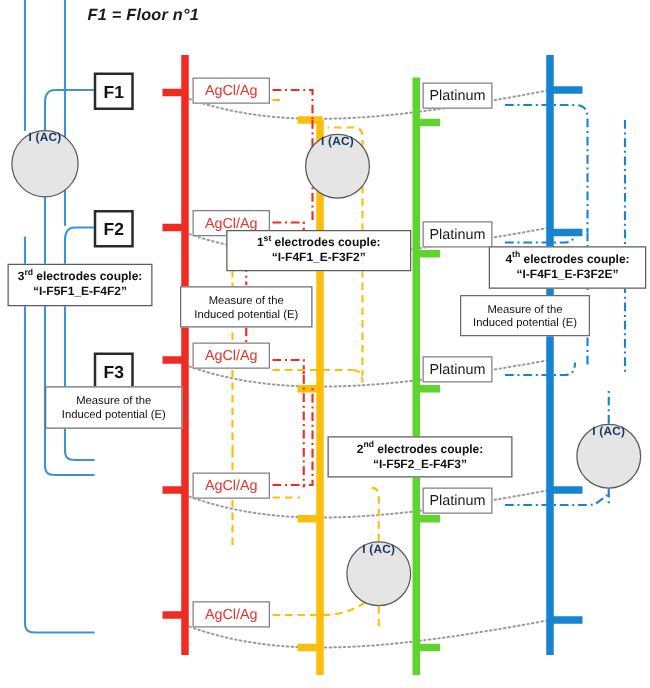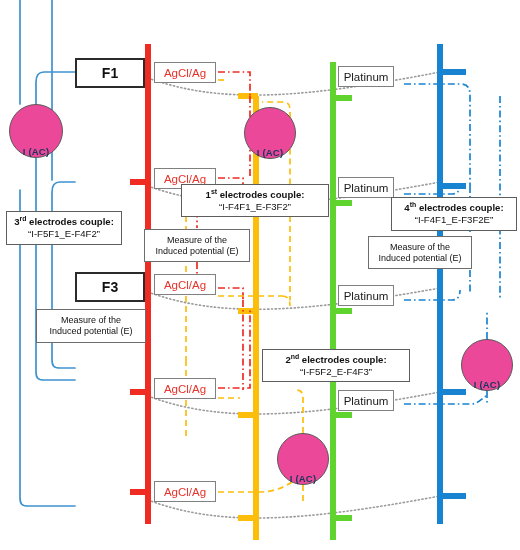--- a/index.html
+++ b/index.html
@@ -26,21 +26,21 @@
     left: 70px; top: 4px;
     width: 220px;
     font-size: 13px;
     font-weight: bold;
     font-style: italic;
     color: #1a1a1a;
     letter-spacing: 0.2px;
   }
   .floor-box {
     position: absolute;
-    width: 70px; height: 30px;
+    width: 32px; height: 30px;
     border: 2px solid #2b2b2b;
     background: #ffffff;
     display: flex;
     align-items: center;
     justify-content: center;
     font-size: 14px;
     font-weight: bold;
     color: #111111;
   }
   .elec-box {
@@ -79,28 +79,28 @@
     flex-direction: column;
     align-items: center;
     justify-content: center;
     text-align: center;
     font-size: 9.6px;
     font-weight: bold;
     line-height: 1.25;
     color: #111111;
     padding: 2px 4px;
   }
-  .couple-box .l2 { font-weight: normal; }
+  .couple-box .l2 { font-weight: bold; }
   .ac-circle {
     position: absolute;
     border: 1.2px solid #5a5a5a;
     border-radius: 50%;
-    background: #ec4899;
-    display: flex;
-    align-items: flex-end;
+    background: #e5e5e5;
+    display: flex;
+    align-items: flex-start;
     justify-content: center;
     font-size: 9.5px;
     font-weight: bold;
     color: #16365c;
     letter-spacing: 0.2px;
   }
   sup { font-size: 0.72em; vertical-align: super; line-height: 0; }
 </style>
 </head>
 <body>
@@ -194,25 +194,29 @@
       <path d="M470,186 L470,232"></path>
       <path d="M470,270 L470,292"></path>
       <path d="M404,300 L452,300 C458,300 460,296 460,290"></path>
       <path d="M404,404 L470,404 C478,404 480,400 486,396"></path>
       <path d="M487,339 L487,310"></path>
       <path d="M487,391 L487,404"></path>
       <path d="M500,96 L500,300"></path>
     </g>
   </svg>
 
+  <div class="title">F1 = Floor n°1</div>
 
   <div class="floor-box" style="left:75px; top:58px;">
       <span>F1</span>
     </div>
-  <div class="floor-box" style="left:75px; top:272px;text-align:center;">
+  <div class="floor-box" style="left:75px; top:168px;">
+      <span>F2</span>
+    </div>
+  <div class="floor-box" style="left:75px; top:282px;text-align:center;">
       <span>F3</span>
     </div>
 
   <div class="elec-box elec-agcl" style="left:154px; top:62px;">
       <span>AgCl/Ag</span>
     </div>
   <div class="elec-box elec-agcl" style="left:154px; top:168px;">
       <span>AgCl/Ag</span>
     </div>
   <div class="elec-box elec-agcl" style="left:154px; top:274px;">

